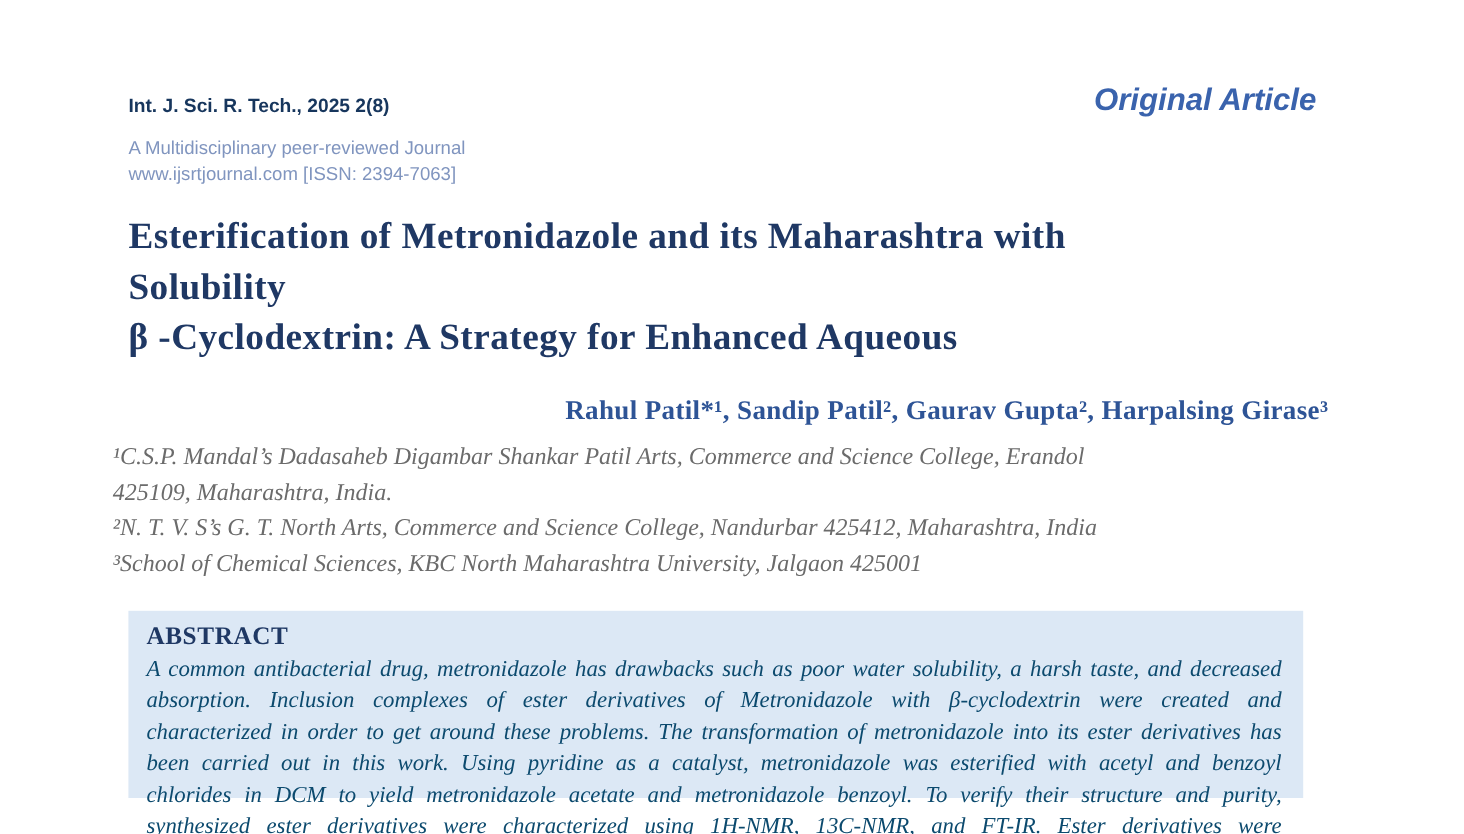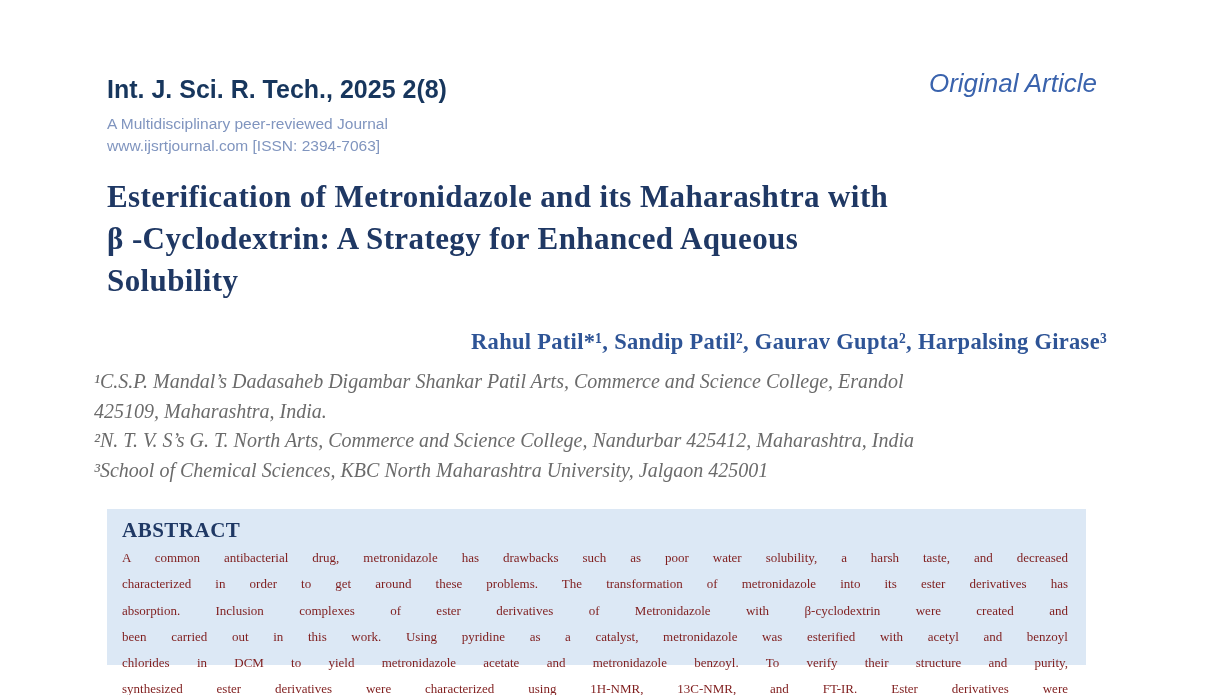--- a/index.html
+++ b/index.html
@@ -8,33 +8,33 @@
     background: #ffffff;
     position: relative;
     overflow: hidden;
     font-family: "Liberation Serif", serif;
   }
   .journal-block {
     position: absolute; left: 107px; top: 74px;
   }
   .journal-title {
     font-family: "Liberation Sans", sans-serif;
-    font-weight: bold; font-size: 25px; line-height: 30px;
+    font-weight: bold; font-size: 16px; line-height: 30px;
     color: #17365d;
   }
   .journal-sub {
     font-family: "Liberation Sans", sans-serif;
     font-size: 15.5px; line-height: 22px;
     color: #8095bf;
   }
   .journal-sub.first { margin-top: 9px; }
   .article-type {
     position: absolute; right: 123px; top: 68px;
     font-family: "Liberation Sans", sans-serif;
-    font-style: italic; font-weight: normal;
+    font-style: italic; font-weight: bold;
     font-size: 26px; color: #3a63ad;
   }
   .paper-title {
     position: absolute; left: 107px; top: 176px; width: 1000px;
     color: #1f3864; font-weight: bold;
     font-size: 31px; line-height: 42px; letter-spacing: 0.4px;
   }
   .authors {
     position: absolute; left: 107px; top: 329px; width: 1000px;
     color: #2e5496; font-weight: bold;
@@ -52,53 +52,54 @@
     box-sizing: border-box;
     padding: 8px 18px 0 15px;
   }
   .abstract-heading {
     color: #1f3864; font-weight: bold;
     font-size: 21px; line-height: 26px;
     letter-spacing: 0.5px;
     margin-bottom: 2px;
   }
   .abstract-line {
-    color: #7f1d1d;
-    font-size: 13px; line-height: 26.3px;
+    color: #0c4a6e;
+    font-size: 19px; line-height: 26.3px;
     text-align: justify;
     text-align-last: justify;
+    font-style: italic;
   }
 </style>
 </head>
 <body>
 
 <div class="journal-block">
   <div class="journal-title">Int. J. Sci. R. Tech., 2025 2(8)</div>
   <div class="journal-sub first">A Multidisciplinary peer-reviewed Journal</div>
   <div class="journal-sub">www.ijsrtjournal.com [ISSN: 2394-7063]</div>
 </div>
 
 <div class="article-type">Original Article</div>
 
 <div class="paper-title">
   <div>Esterification of Metronidazole and its Maharashtra with</div>
+  <div>Solubility</div>
   <div>β -Cyclodextrin: A Strategy for Enhanced Aqueous</div>
-  <div>Solubility</div>
 </div>
 
 <div class="authors">Rahul Patil*¹, Sandip Patil², Gaurav Gupta², Harpalsing Girase³</div>
 
 <div class="affiliations">
   <div>¹C.S.P. Mandal’s Dadasaheb Digambar Shankar Patil Arts, Commerce and Science College, Erandol</div>
   <div>425109, Maharashtra, India.</div>
   <div>²N. T. V. S’s G. T. North Arts, Commerce and Science College, Nandurbar 425412, Maharashtra, India</div>
   <div>³School of Chemical Sciences, KBC North Maharashtra University, Jalgaon 425001</div>
 </div>
 
 <div class="abstract-box">
   <div class="abstract-heading">ABSTRACT</div>
   <div class="abstract-line">A common antibacterial drug, metronidazole has drawbacks such as poor water solubility, a harsh taste, and decreased</div>
+  <div class="abstract-line">absorption. Inclusion complexes of ester derivatives of Metronidazole with β-cyclodextrin were created and</div>
   <div class="abstract-line">characterized in order to get around these problems. The transformation of metronidazole into its ester derivatives has</div>
-  <div class="abstract-line">absorption. Inclusion complexes of ester derivatives of Metronidazole with β-cyclodextrin were created and</div>
   <div class="abstract-line">been carried out in this work. Using pyridine as a catalyst, metronidazole was esterified with acetyl and benzoyl</div>
   <div class="abstract-line">chlorides in DCM to yield metronidazole acetate and metronidazole benzoyl. To verify their structure and purity,</div>
   <div class="abstract-line">synthesized ester derivatives were characterized using 1H-NMR, 13C-NMR, and FT-IR. Ester derivatives were</div>
 </div>
 
 </body></html>

